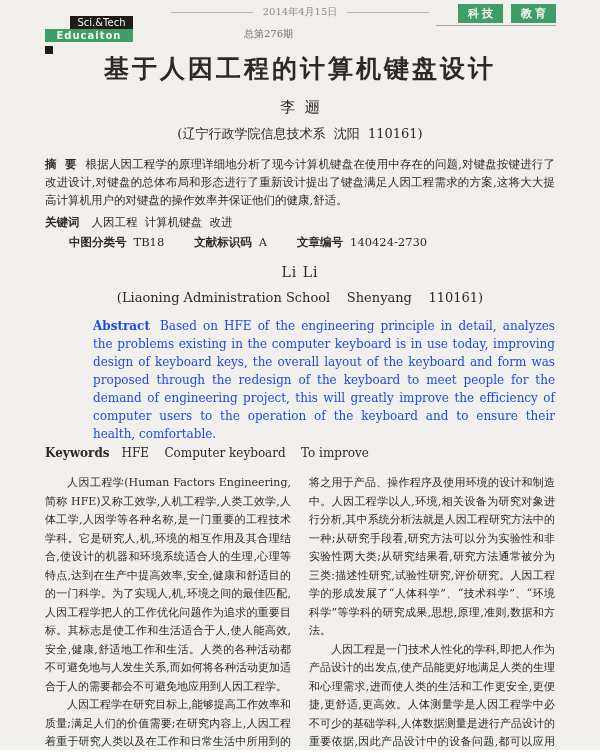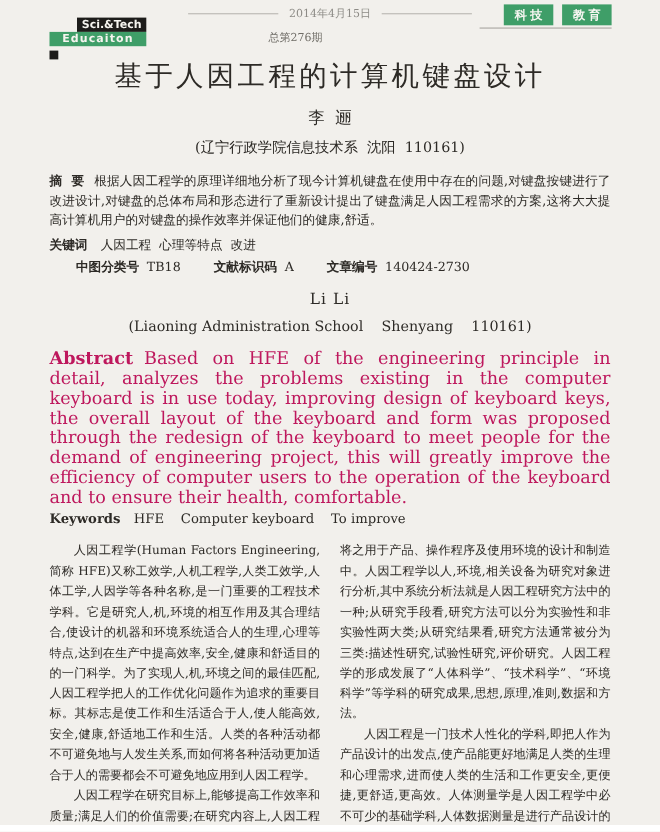--- a/index.html
+++ b/index.html
@@ -25,44 +25,44 @@
     background: #3f9e68; color: #f7f6f2;
     font-size: 11px; font-weight: bold; letter-spacing: 3px;
     padding: 2px 7px 2px 10px;
     font-family: "DejaVu Sans", "Liberation Sans", sans-serif;
   }
   .badge-underline { position: absolute; top: 25px; right: 44px; width: 120px; height: 1px; background: #a8a59f; }
   .masthead {
     position: absolute; left: 45px; top: 16px; width: 88px; text-align: center;
     font-family: "DejaVu Sans", "Liberation Sans", sans-serif;
   }
-  .masthead-top { background: #1d1c1a; color: #f5f4ef; font-size: 10px; font-weight: bold; padding: 1px 0; margin-left: 25px; }
+  .masthead-top { background: #1d1c1a; color: #f5f4ef; font-size: 10px; font-weight: normal; padding: 1px 0; margin-left: 25px; }
   .masthead-bottom { background: #3f9e68; color: #f5f4ef; font-size: 10px; font-weight: bold; padding: 1px 0; letter-spacing: 1px; }
   .issue { position: absolute; left: 244px; top: 27px; font-size: 10px; color: #6f6c66; }
   .reg-mark { position: absolute; left: 45px; top: 46px; width: 8px; height: 8px; background: #1d1c1a; }
   
   .content { position: absolute; left: 45px; right: 45px; top: 52px; }
-  .title-cn { text-align: center; font-size: 25px; font-weight: normal; letter-spacing: 3px; line-height: 34px; }
+  .title-cn { text-align: center; font-size: 25px; font-weight: bold; letter-spacing: 3px; line-height: 34px; }
   .author-cn { text-align: center; font-size: 15px; margin-top: 12px; white-space: pre-wrap; }
   .affil-cn { text-align: center; font-size: 13px; margin-top: 8px; white-space: pre-wrap; }
   .abstract-cn { margin-top: 12px; font-size: 11.5px; line-height: 18px; text-align: justify; }
   .abstract-cn .b { margin-right: 9px; }
   .b { font-weight: bold; }
   .prewrap { white-space: pre-wrap; }
   .kw-row { margin-top: 6px; font-size: 11.5px; }
   .kw-row .b { margin-right: 12px; }
   .meta-row { margin-top: 5px; font-size: 11.5px; display: flex; gap: 30px; margin-left: 24px; }
   .meta-item .b { margin-right: 7px; }
   .title-en {
     text-align: center; font-size: 17px; font-weight: bold; margin-top: 14px; line-height: 22px;
     font-family: "DejaVu Sans", "Liberation Sans", sans-serif; color: #262421;
   }
   .author-en { text-align: center; font-size: 14px; margin-top: 14px; letter-spacing: 1px; }
   .affil-en { text-align: center; font-size: 13px; margin-top: 10px; white-space: pre-wrap; }
-  .abstract-en { margin-top: 12px; font-size: 16px; line-height: 18px; text-align: justify; color: #be185d; }
+  .abstract-en { margin-top: 12px; font-size: 12px; line-height: 18px; text-align: justify; color: #1d4ed8; margin-left: 48px; }
   .abstract-en .b { margin-right: 10px; }
   .kw-en { margin-top: 3px; font-size: 12px; }
   .kw-en .b { margin-right: 12px; }
   
   .columns { display: flex; gap: 18px; margin-top: 14px; }
   .col { flex: 1; min-width: 0; font-size: 11px; line-height: 18.5px; text-align: justify; }
   .section-title { font-weight: bold; font-size: 12.5px; margin-bottom: 6px; }
   .col p { margin: 0; }
   .para { text-indent: 2em; }
   .para.cont { text-indent: 0; }
@@ -93,21 +93,21 @@
 
   <div class="content">
 
     <h1 class="title-cn">基于人因工程的计算机键盘设计</h1>
     <div class="author-cn">李  逦</div>
     <div class="affil-cn">(辽宁行政学院信息技术系  沈阳  110161)</div>
 
     <p class="abstract-cn"><span class="b prewrap">摘  要</span><span>根据人因工程学的原理详细地分析了现今计算机键盘在使用中存在的问题,对键盘按键进行了改进设计,对键盘的总体布局和形态进行了重新设计提出了键盘满足人因工程需求的方案,这将大大提高计算机用户的对键盘的操作效率并保证他们的健康,舒适。</span></p>
 
     <div class="kw-row">
-      <span class="b">关键词</span><span class="prewrap">人因工程  心理等特点  改进</span>
+      <span class="b">关键词</span><span class="prewrap">人因工程  计算机键盘  改进</span>
     </div>
 
     <div class="meta-row">
       <span class="meta-item"><span class="b">中图分类号</span><span>TB18</span></span>
       <span class="meta-item"><span class="b">文献标识码</span><span>A</span></span>
       <span class="meta-item"><span class="b">文章编号</span><span>140424-2730</span></span>
     </div>
 
     <div class="author-en">Li Li</div>
     <div class="affil-en">(Liaoning Administration School    Shenyang    110161)</div>

